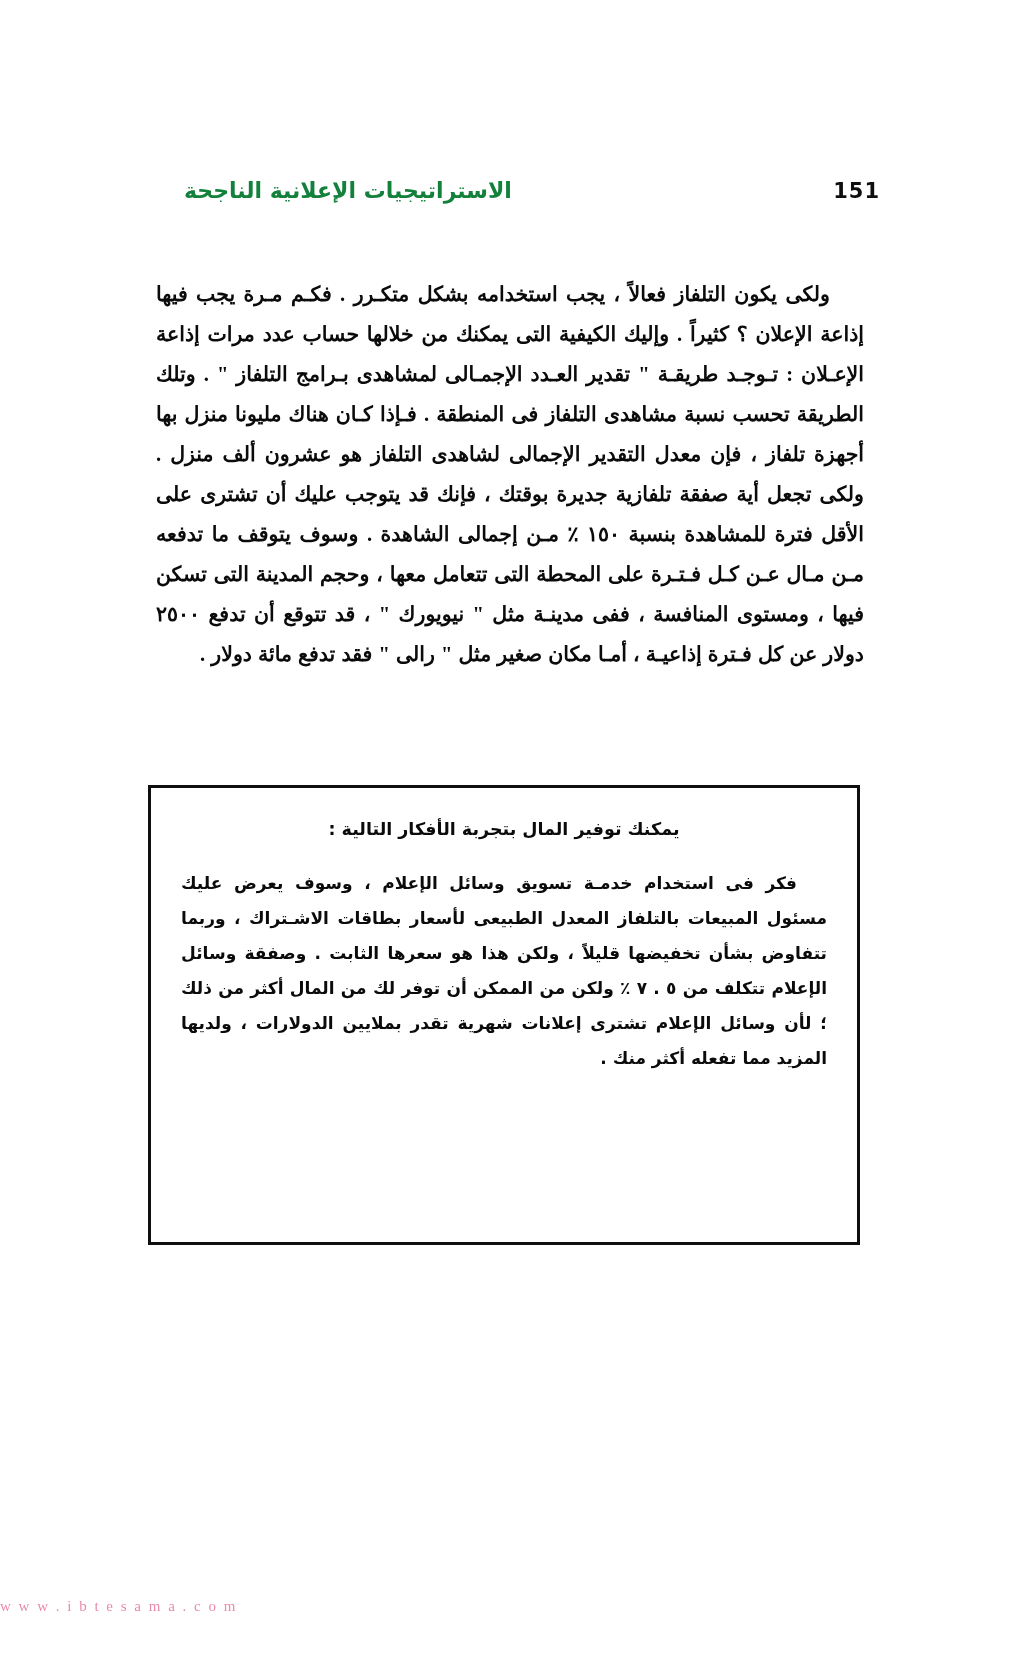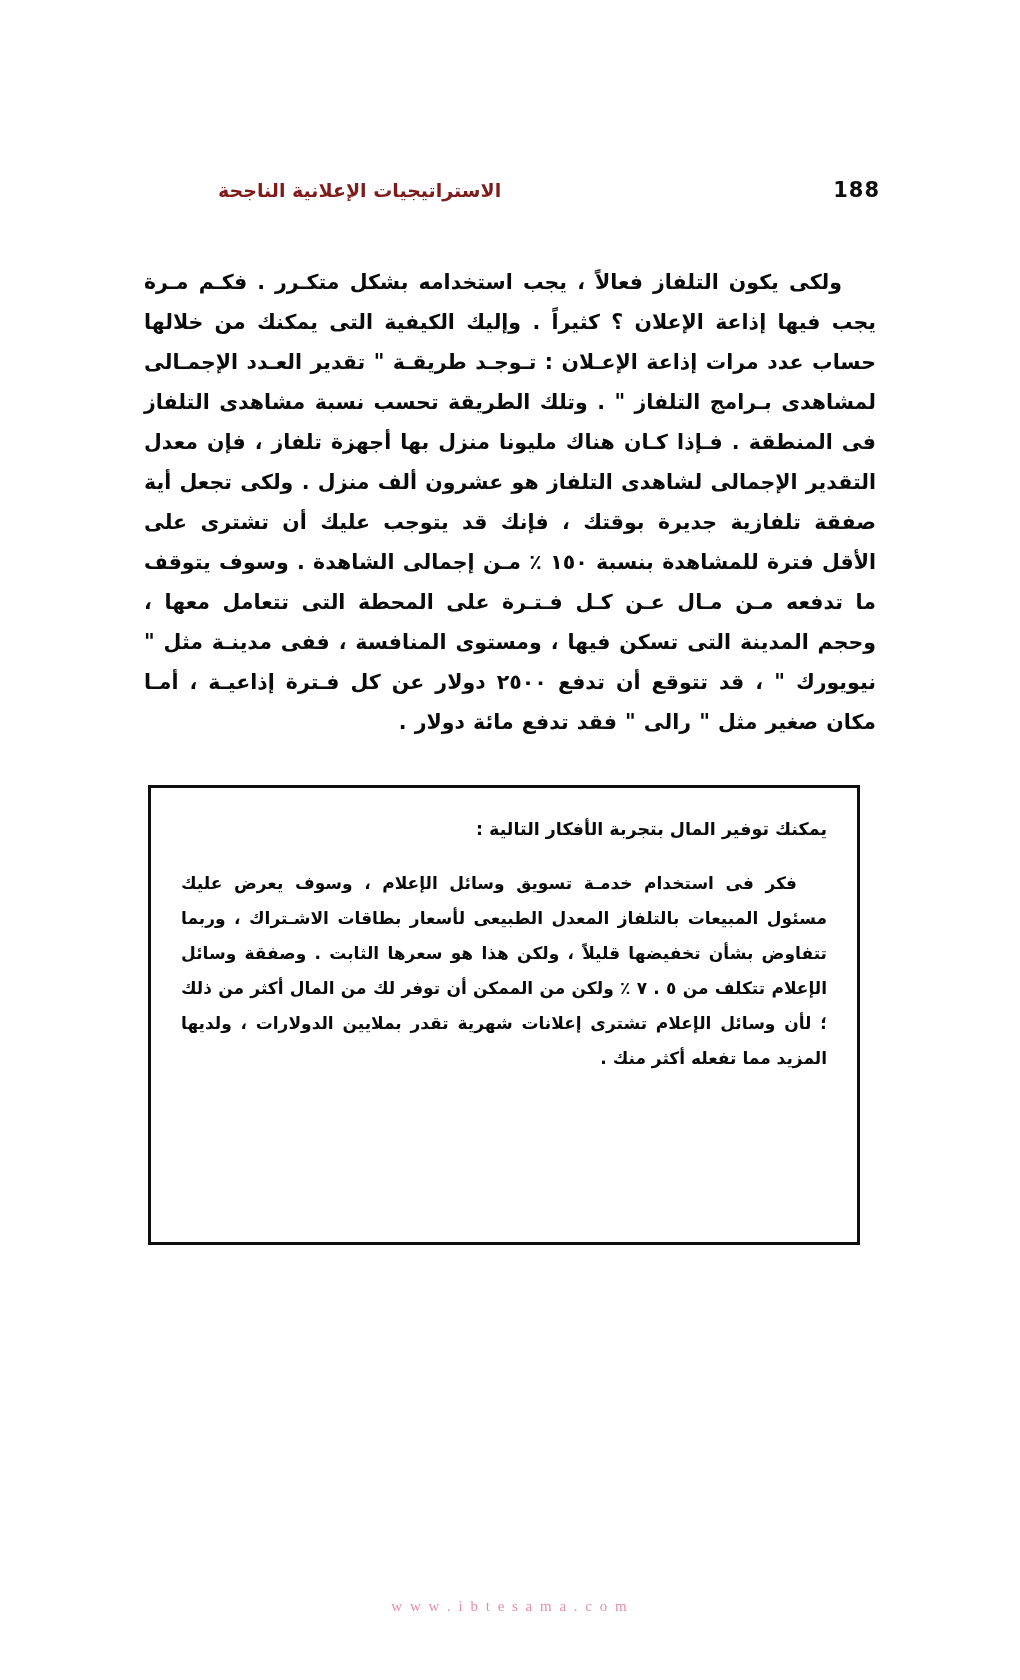--- a/index.html
+++ b/index.html
@@ -37,43 +37,44 @@
 
   .folio {
     font-size: 21px;
     font-weight: 700;
     letter-spacing: 1px;
     white-space: nowrap;
     color: #111;
   }
 
   .head-title {
-    font-size: 19px;
+    font-size: 22px;
     font-weight: 700;
     white-space: nowrap;
-    color: #7f1d1d;
-    margin-left: 78px;
+    color: #15803d;
+    margin-left: 44px;
   }
 
   
   .body-block {
     position: absolute;
     left: 140px;
     width: 740px;
     text-align: justify;
     text-align-last: right;
     font-size: 20.5px;
     line-height: 40px;
     font-weight: 600;
     color: #0d0d0d;
     word-spacing: 1px;
   }
 
   .body-block p {
-    margin: 4px;
+    margin: 16px;
+    font-family: Liberation Serif, serif;
   }
 
   .body-block p.indent {
     text-indent: 34px;
   }
 
   #para-top { top: 258px; }
 
   #para-bottom { top: 1282px; }
 
@@ -86,20 +87,21 @@
     height: 460px;
     box-sizing: border-box;
     border: 3px solid #111;
     background: #ffffff;
     padding: 26px 30px 18px 30px;
   }
 
   .callout-title {
     font-size: 17.5px;
     font-weight: 700;
+    text-align: center;
     line-height: 30px;
     margin: 0 0 22px 0;
     color: #0d0d0d;
     letter-spacing: -0.2px;
   }
 
   .callout-body p {
     margin: 0 0 4px 0;
     font-size: 17px;
     line-height: 35px;
@@ -113,36 +115,35 @@
   .callout-body p.indent {
     text-indent: 30px;
   }
 
   
   .footer-watermark {
     position: absolute;
     left: 0;
     top: 1598px;
     width: 1020px;
-    text-align: center;
     font-size: 15px;
     font-weight: 400;
     letter-spacing: 2px;
     color: #e88aa6;
     direction: ltr;
     font-family: "Liberation Serif", "DejaVu Serif", serif;
   }
 </style>
 </head>
 <body>
 
 <div id="page">
 
   <div class="running-head">
-    <span class="folio">188</span>
+    <span class="folio">151</span>
     <span class="head-title">الاستراتيجيات الإعلانية الناجحة</span>
   </div>
 
   <div class="body-block" id="para-top">
     <p class="indent">ولكى يكون التلفاز فعالاً ، يجب استخدامه بشكل متكـرر . فكـم مـرة يجب فيها إذاعة الإعلان ؟ كثيراً . وإليك الكيفية التى يمكنك من خلالها حساب عدد مرات إذاعة الإعـلان : تـوجـد طريقـة " تقدير العـدد الإجمـالى لمشاهدى بـرامج التلفاز " . وتلك الطريقة تحسب نسبة مشاهدى التلفاز فى المنطقة . فـإذا كـان هناك مليونا منزل بها أجهزة تلفاز ، فإن معدل التقدير الإجمالى لشاهدى التلفاز هو عشرون ألف منزل . ولكى تجعل أية صفقة تلفازية جديرة بوقتك ، فإنك قد يتوجب عليك أن تشترى على الأقل فترة للمشاهدة بنسبة ١٥٠ ٪ مـن إجمالى الشاهدة . وسوف يتوقف ما تدفعه مـن مـال عـن كـل فـتـرة على المحطة التى تتعامل معها ، وحجم المدينة التى تسكن فيها ، ومستوى المنافسة ، ففى مدينـة مثل " نيويورك " ، قد تتوقع أن تدفع ٢٥٠٠ دولار عن كل فـترة إذاعيـة ، أمـا مكان صغير مثل " رالى " فقد تدفع مائة دولار .</p>
   </div>
 
   <div class="callout">
     <p class="callout-title">يمكنك توفير المال بتجربة الأفكار التالية :</p>
     <div class="callout-body">

